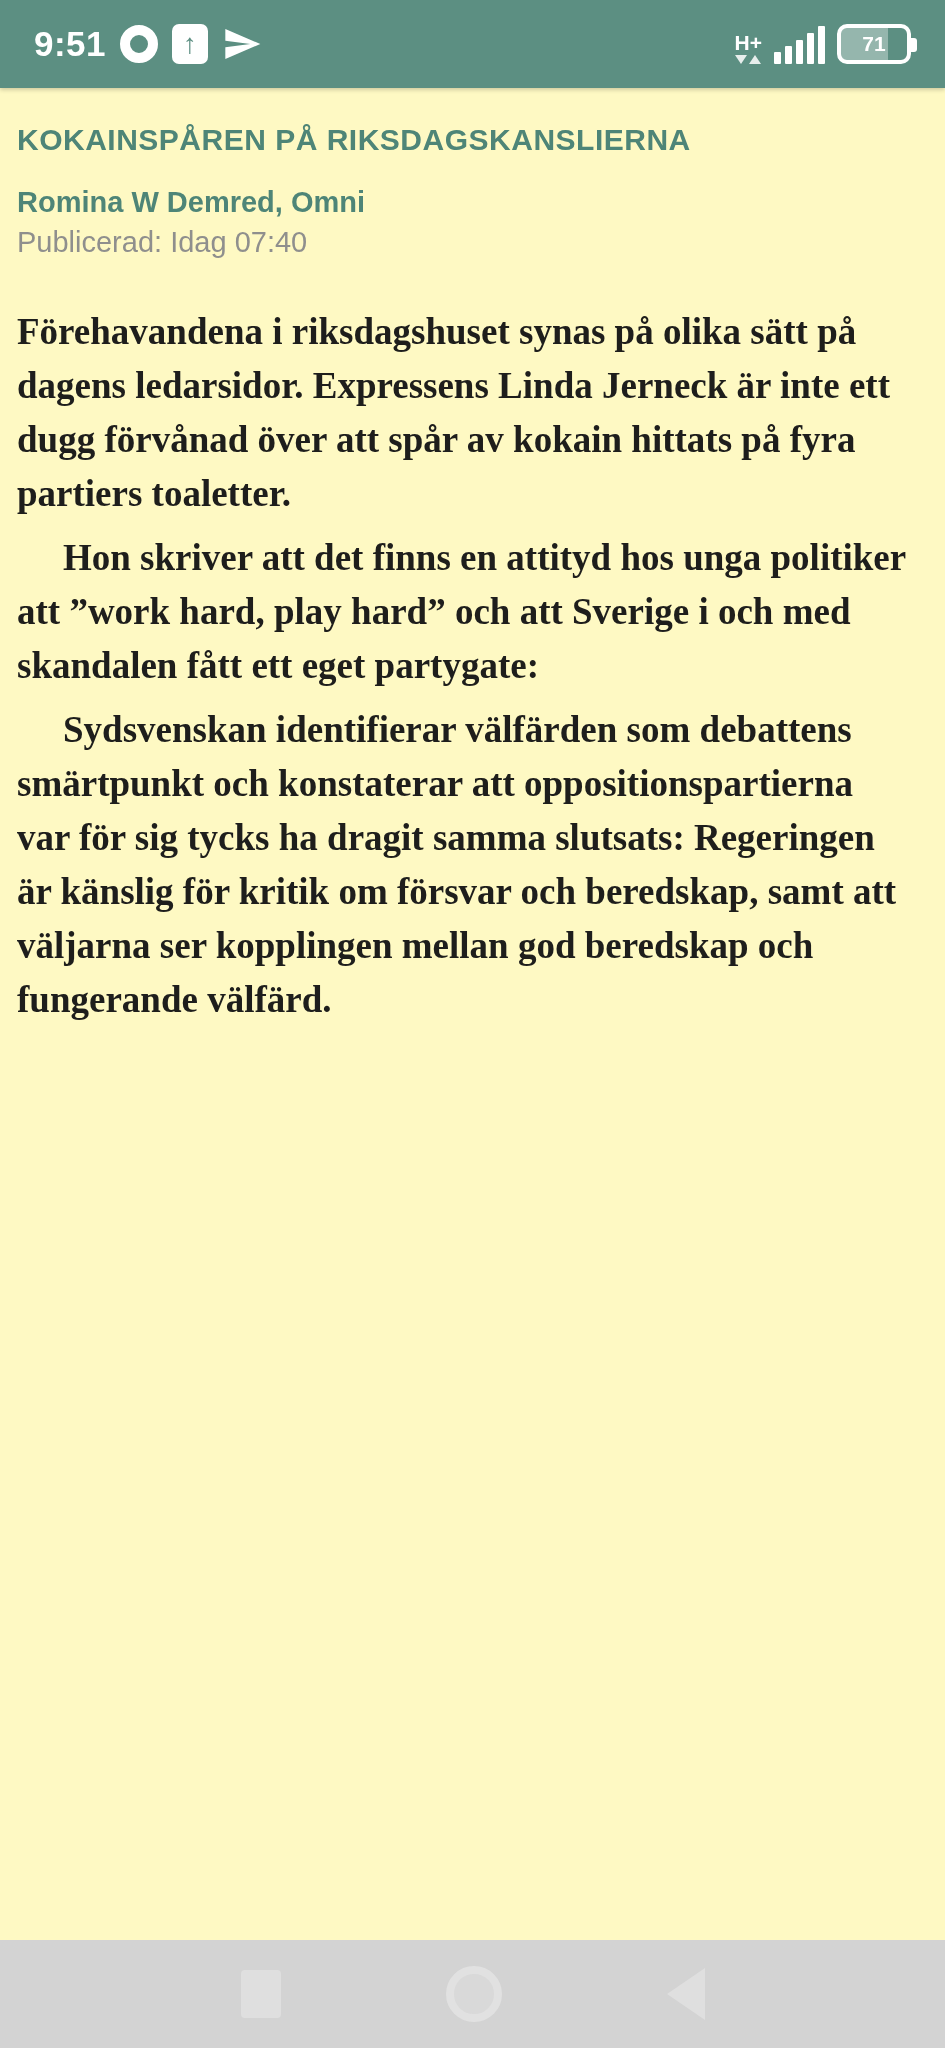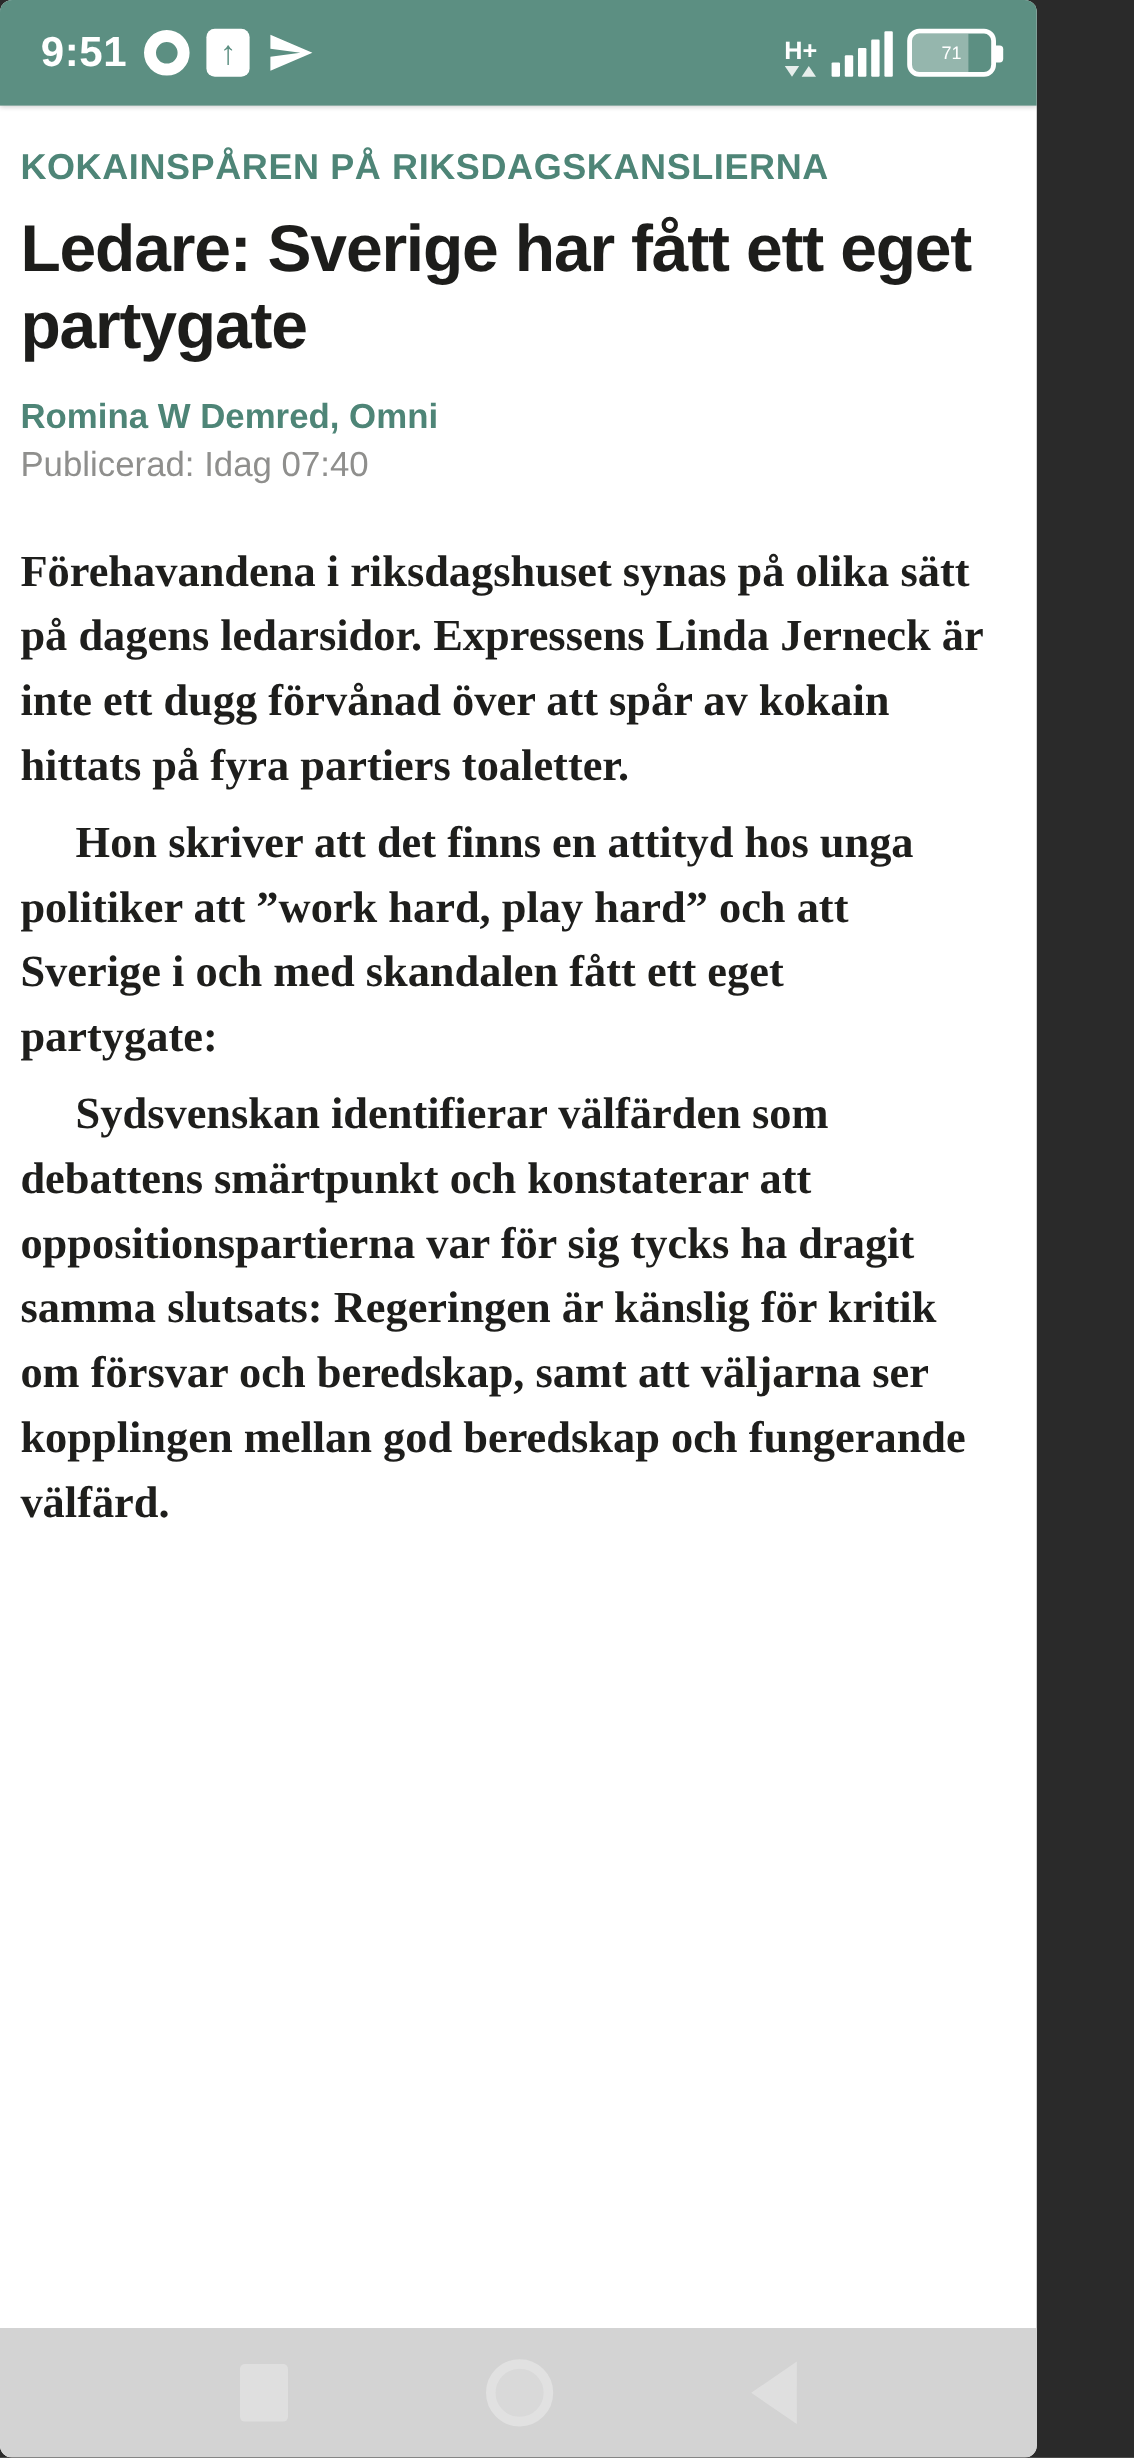--- a/index.html
+++ b/index.html
@@ -1,22 +1,21 @@
 <!DOCTYPE html>
 <html><head>
 <meta charset="utf-8">
 <style>
   html,body{margin:0;padding:0;background:#2a2a2a;}
   .phone{
     position:relative;
-    width:864px;height:2048px;
-    background:#ffffff;
+    width:945px;height:2048px;
+    background:#fef9c3;
     overflow:hidden;
     font-family:"Liberation Sans",sans-serif;
-    border-radius:10px;
   }
 
   
   .statusbar{
     height:88px;
     background:#5c8f82;
     display:flex;align-items:center;
     padding:0 34px;box-sizing:border-box;
     color:#fff;
     box-shadow:0 2px 4px rgba(0,0,0,.18);
@@ -48,21 +47,21 @@
     position:relative;width:74px;height:40px;
     border:4px solid #fff;border-radius:10px;
     display:flex;align-items:center;justify-content:center;
     box-sizing:border-box;
   }
   .battery::after{
     content:"";position:absolute;right:-10px;top:10px;
     width:6px;height:14px;background:#fff;border-radius:0 3px 3px 0;
   }
   .batt-fill{position:absolute;left:0;top:0;bottom:0;width:71%;background:rgba(255,255,255,.35);}
-  .batt-text{position:relative;font-size:15px;font-weight:normal;color:#fff;}
+  .batt-text{position:relative;font-size:21px;font-weight:bold;color:#fff;}
 
   
   .article{
     height:1852px;overflow:hidden;
     padding:30px 38px 0 17px;box-sizing:border-box;
   }
   .category{
     font-size:30px;font-weight:bold;
     color:#4e8577;
     letter-spacing:.5px;line-height:1.2;
@@ -139,21 +138,20 @@
       </div>
       <div class="battery">
         <span class="batt-fill"></span>
         <span class="batt-text">71</span>
       </div>
     </div>
   </div>
 
   <div class="article">
     <div class="category">KOKAINSPÅREN PÅ RIKSDAGSKANSLIERNA</div>
-    <h1 class="headline">Ledare: Sverige har fått ett eget partygate</h1>
     <div class="byline">Romina W Demred, Omni</div>
     <div class="published">Publicerad: Idag 07:40</div>
     <div class="body-text">
       <p>Förehavandena i riksdagshuset synas på olika sätt på dagens ledarsidor. Expressens Linda Jerneck är inte ett dugg förvånad över att spår av kokain hittats på fyra partiers toaletter.</p>
       <p class="indent">Hon skriver att det finns en attityd hos unga politiker att ”work hard, play hard” och att Sverige i och med skandalen fått ett eget partygate:</p>
       <p class="indent">Sydsvenskan identifierar välfärden som debattens smärtpunkt och konstaterar att oppositionspartierna var för sig tycks ha dragit samma slutsats: Regeringen är känslig för kritik om försvar och beredskap, samt att väljarna ser kopplingen mellan god beredskap och fungerande välfärd.</p>
     </div>
   </div>
 
   <div class="navbar">

